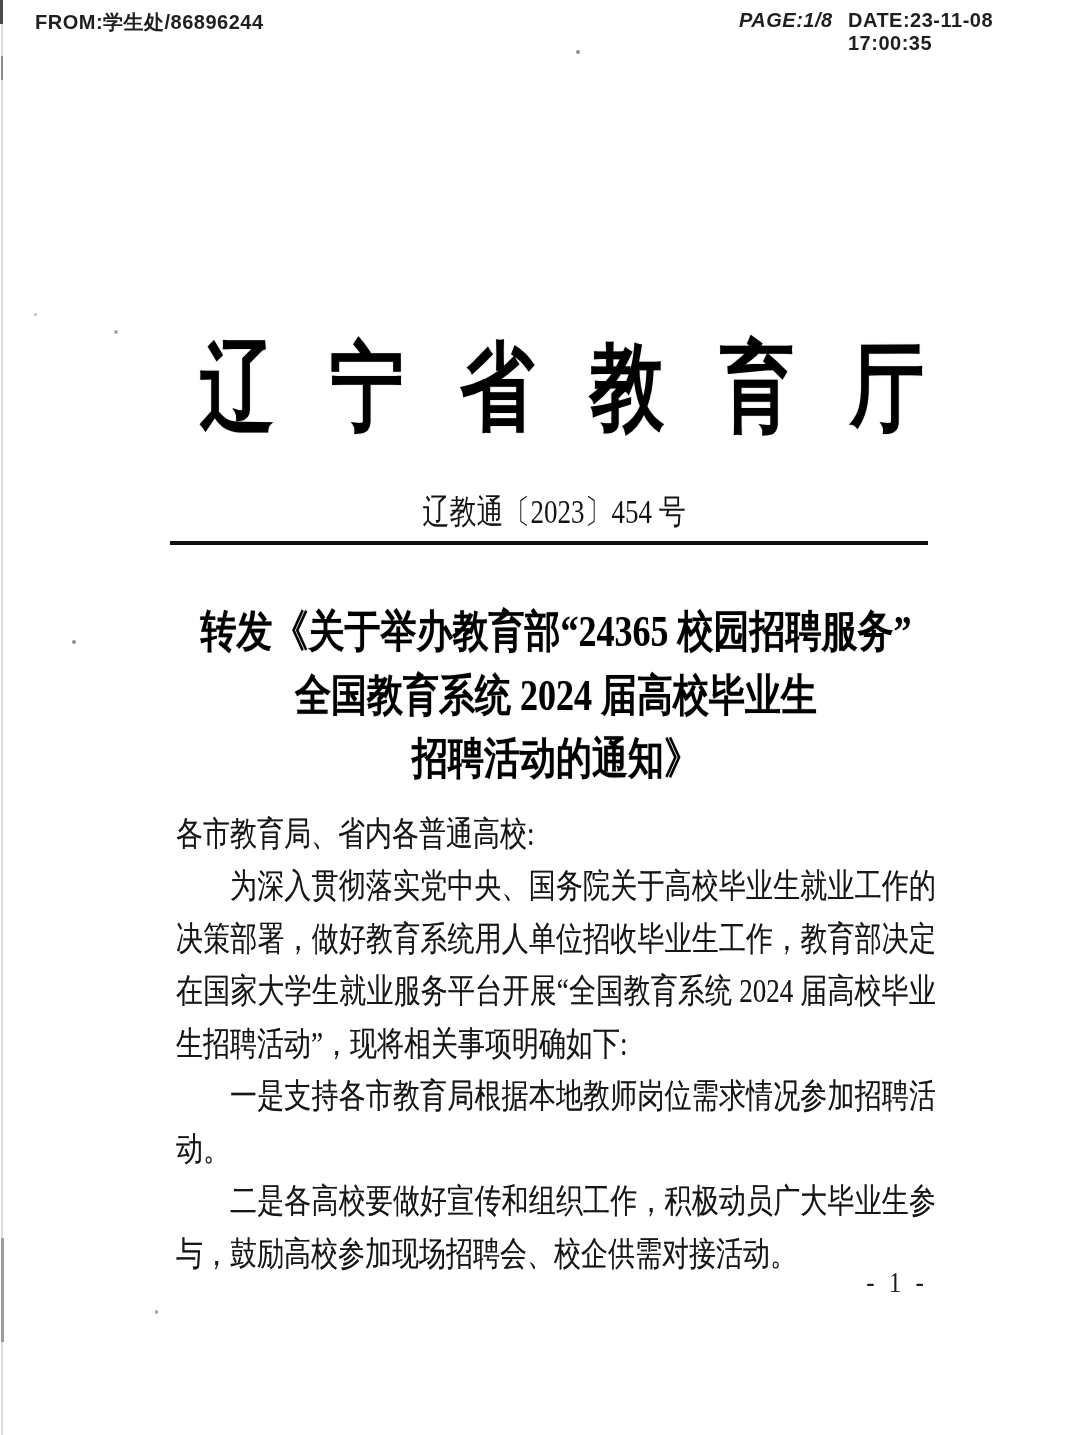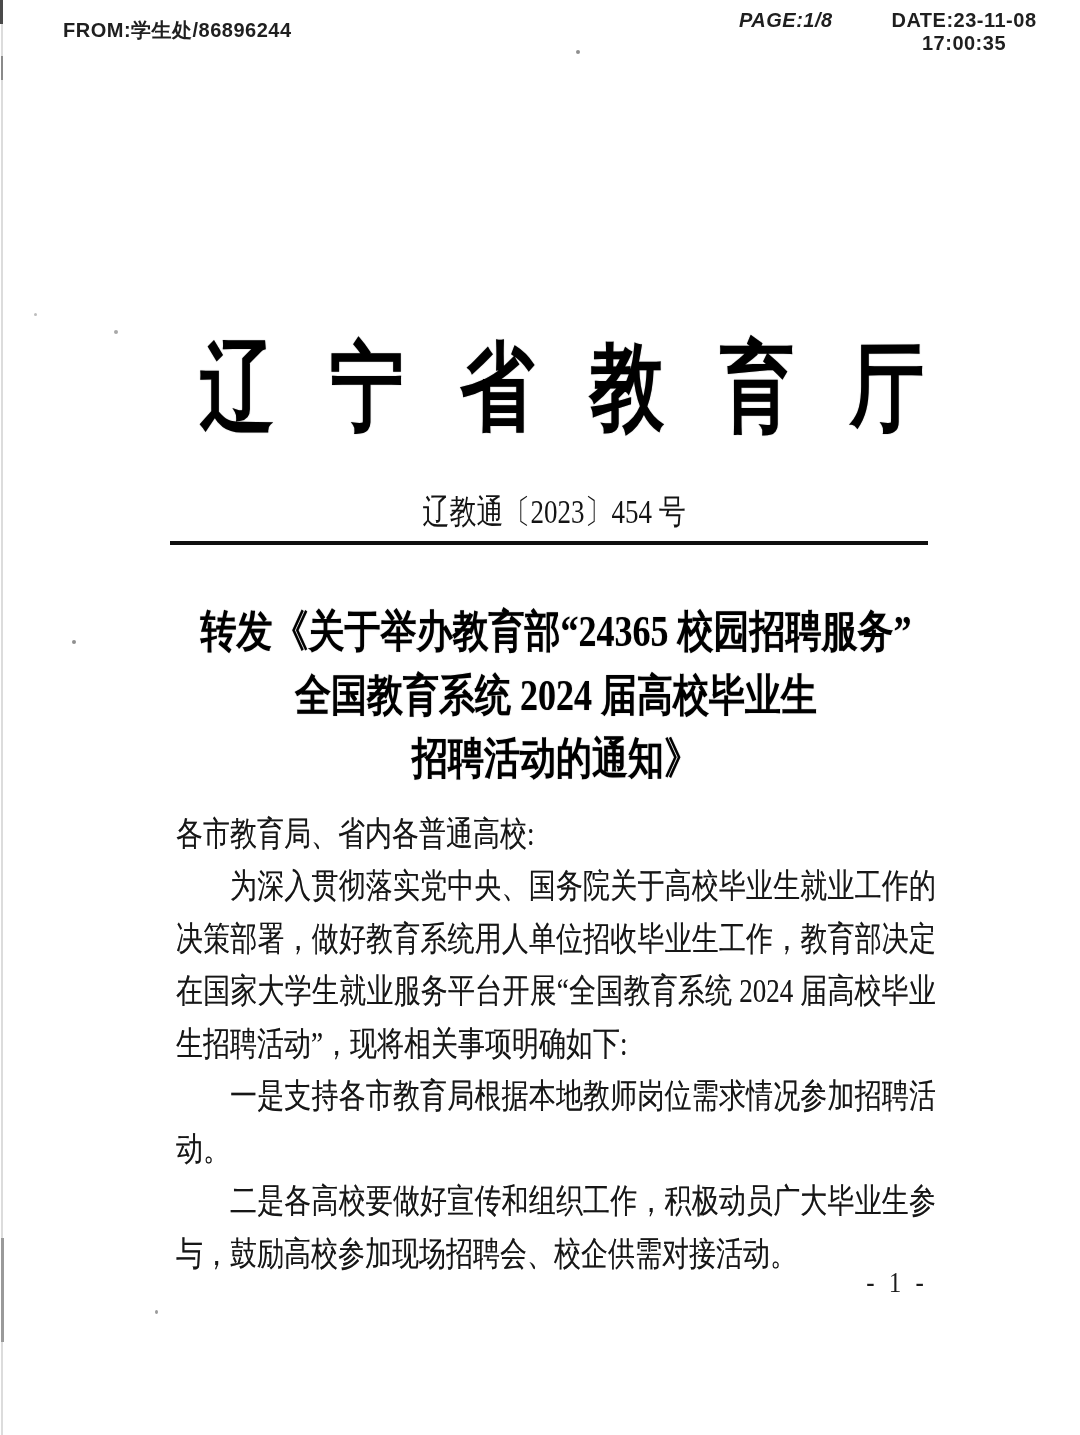--- a/index.html
+++ b/index.html
@@ -20,23 +20,23 @@
   .fax-header {
     position: absolute;
     top: 9px; left: 0; right: 0;
     height: 30px;
     font-family: "Liberation Sans", sans-serif;
     font-weight: bold;
     font-size: 20px;
     color: #1f1f1f;
     letter-spacing: 0.5px;
   }
-  .fax-from { position: absolute; left: 35px; top: 8px; margin-left: 28px; }
+  .fax-from { position: absolute; left: 35px; top: 0; }
   .fax-page { position: absolute; left: 739px; top: 0; font-style: italic; }
-  .fax-date { position: absolute; left: 848px; top: 0; text-align: center; }
+  .fax-date { position: absolute; left: 848px; top: 0; }
 
   
   .org-title {
     position: absolute;
     left: 200px; top: 338px;
     font-size: 74px;
     line-height: 76px;
     font-weight: bold;
     letter-spacing: 56px;
     white-space: nowrap;

